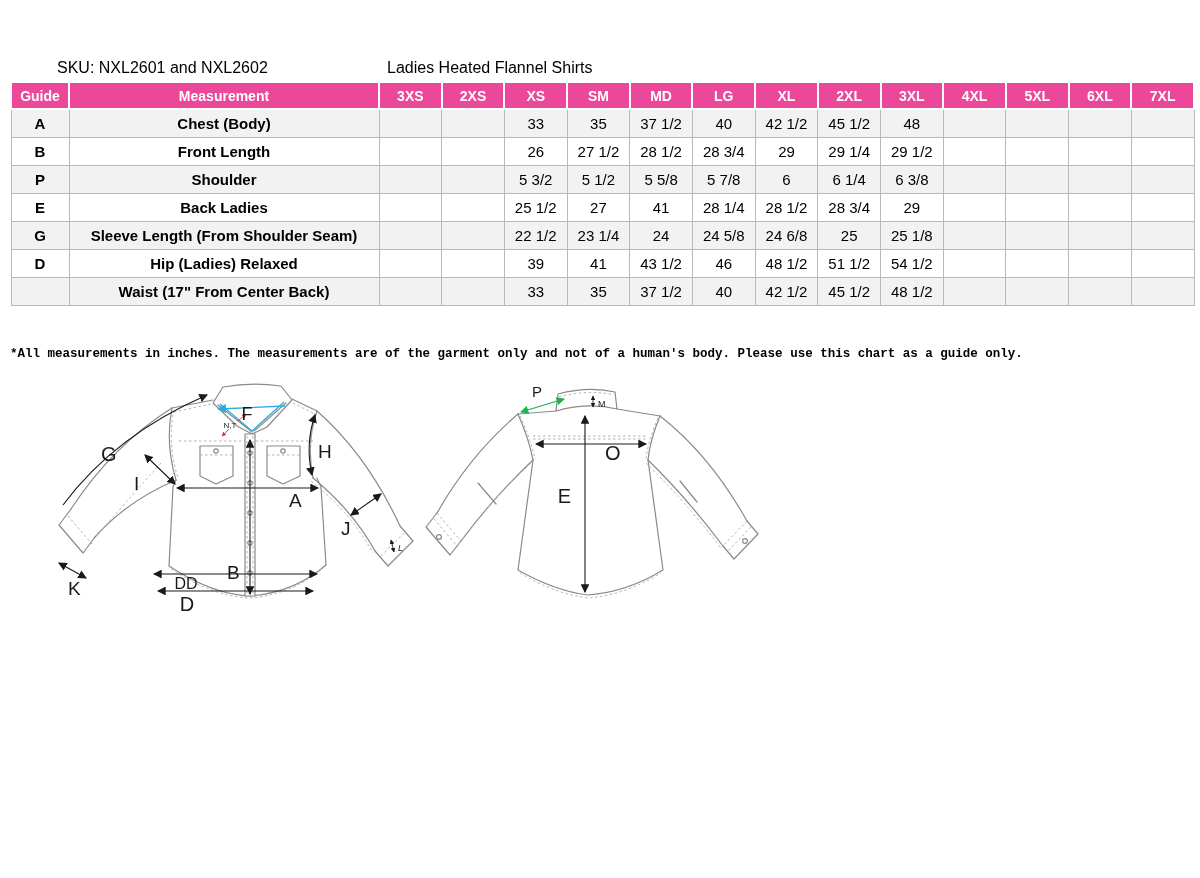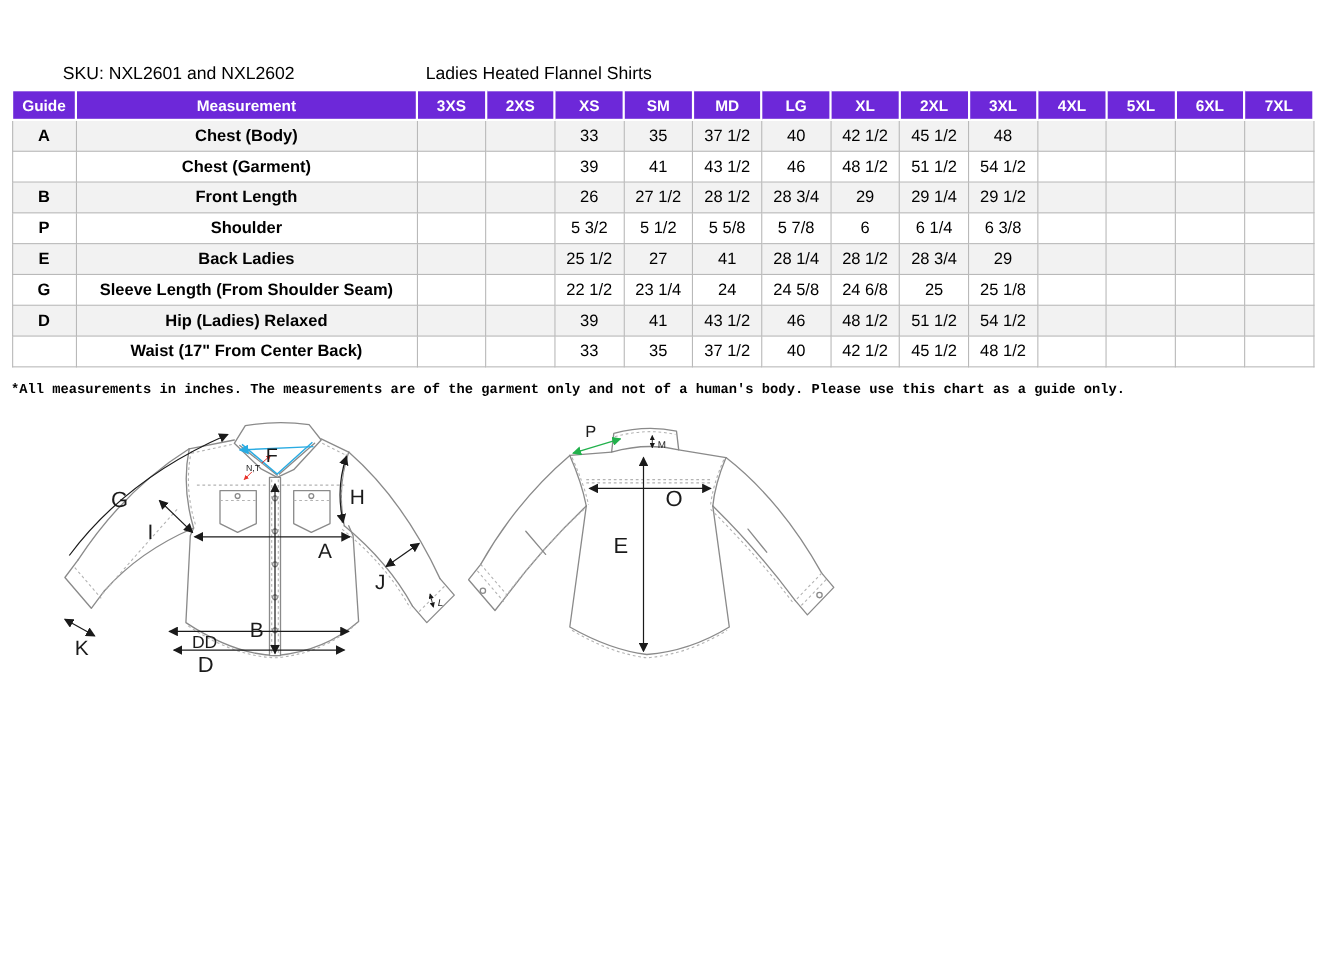--- a/index.html
+++ b/index.html
@@ -9,21 +9,21 @@
   }
   .title{position:absolute;top:59px;font-size:16px;font-weight:normal;white-space:nowrap;}
   #sku-title{left:57px;}
   #product-title{left:387px;}
 
   #size-table{
     position:absolute;left:10px;top:81px;width:1185px;
     border-collapse:collapse;table-layout:fixed;
   }
   #size-table th{
-    background:#6d28d9;color:#fff;font-size:14px;font-weight:bold;
+    background:#ec4899;color:#fff;font-size:14px;font-weight:bold;
     height:25px;border:2px solid #fff;padding:0 2px;text-align:center;
   }
   #size-table td{
     border:1px solid #b9b9b9;height:27px;text-align:center;
     font-size:15px;padding:0 2px;background:#fff;white-space:nowrap;
   }
   #size-table tbody tr:nth-child(odd) td{background:#f2f2f2;}
   #size-table td.guide-cell,#size-table td.measure-cell{font-weight:bold;}
 
   .footnote{position:absolute;left:10px;top:347px;font-size:12.5px;font-weight:bold;white-space:nowrap;font-family:Liberation Mono, monospace;}
@@ -115,37 +115,20 @@
         <td>40</td>
         <td>42 1/2</td>
         <td>45 1/2</td>
         <td>48</td>
         <td></td>
         <td></td>
         <td></td>
         <td></td>
       </tr>
       <tr>
-        <td class="guide-cell"></td>
-        <td class="measure-cell">Chest (Garment)</td>
-        <td></td>
-        <td></td>
-        <td>39</td>
-        <td>41</td>
-        <td>43 1/2</td>
-        <td>46</td>
-        <td>48 1/2</td>
-        <td>51 1/2</td>
-        <td>54 1/2</td>
-        <td></td>
-        <td></td>
-        <td></td>
-        <td></td>
-      </tr>
-      <tr>
         <td class="guide-cell">B</td>
         <td class="measure-cell">Front Length</td>
         <td></td>
         <td></td>
         <td>26</td>
         <td>27 1/2</td>
         <td>28 1/2</td>
         <td>28 3/4</td>
         <td>29</td>
         <td>29 1/4</td>

